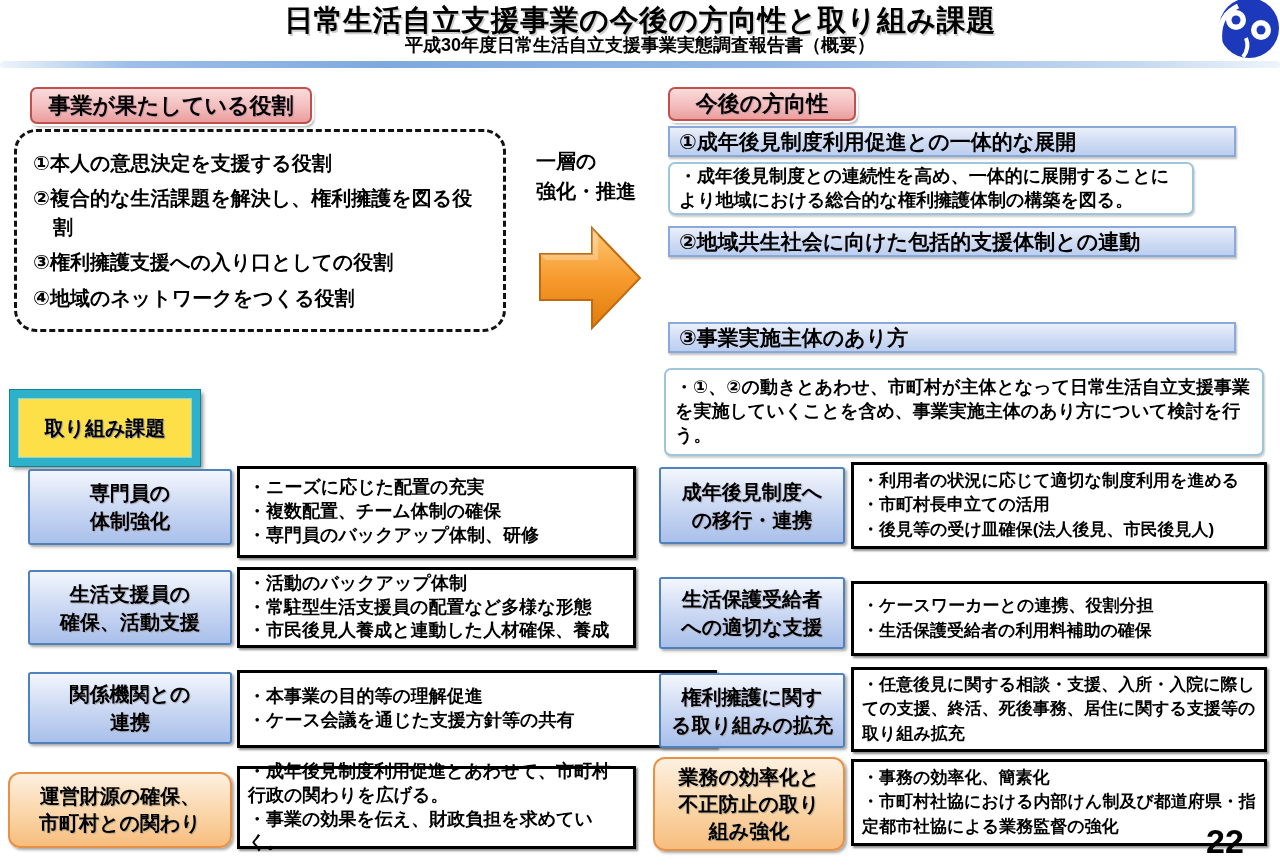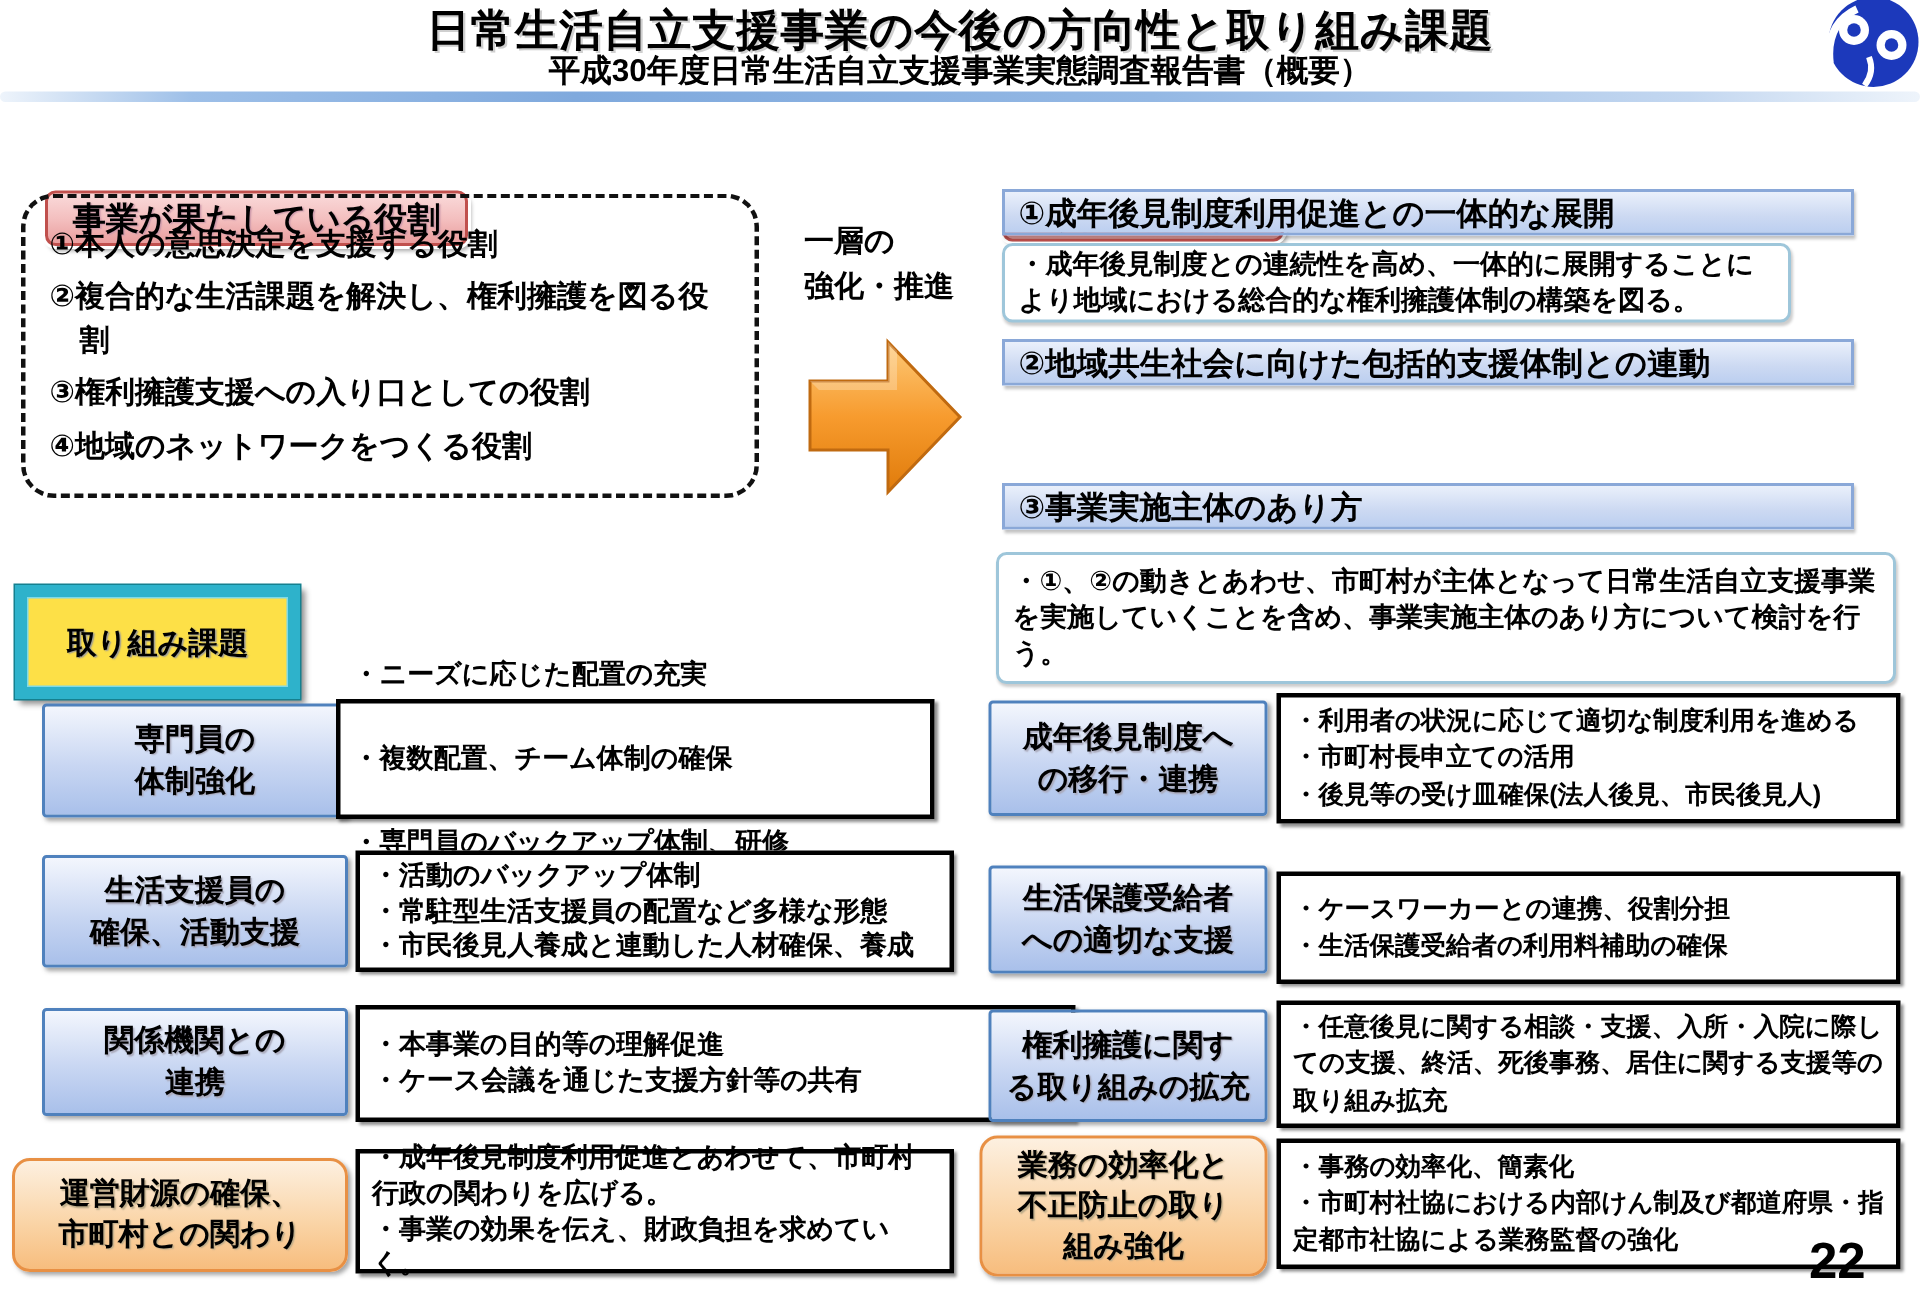--- a/index.html
+++ b/index.html
@@ -5,30 +5,30 @@
   * { margin:0; padding:0; box-sizing:border-box; }
   html,body { width:1280px; height:866px; background:#fff; }
   body { font-family:"Liberation Sans","DejaVu Sans",sans-serif; color:#000; }
   #slide { position:relative; width:1280px; height:866px; background:#fff; overflow:hidden; }
 
   .abs { position:absolute; }
 
   
   .title { left:0; top:1px; width:1280px; text-align:center; font-size:29px; font-weight:bold;
            text-shadow:1.5px 1.5px 0 #cfcfcf; letter-spacing:0.5px; }
-  .subtitle { left:0; top:33px; width:1280px; text-align:center; font-size:21px; font-weight:bold; }
+  .subtitle { left:0; top:33px; width:1280px; text-align:center; font-size:18px; font-weight:bold; }
   .divider { left:0; top:61px; width:1280px; height:7px; border-radius:4px;
              background:linear-gradient(to right,#eef4fb 0%,#9dbfe8 10%,#7fa9dd 30%,#94b8e4 60%,#c3d7f0 88%,#eef4fb 100%); }
 
   
   .pink-head { display:flex; align-items:center; justify-content:center;
                background:linear-gradient(#fadada,#f3bdbd 55%,#ea9e9e);
                border:2px solid #c0504d; border-radius:7px;
                font-size:22px; font-weight:bold; text-shadow:1px 1px 1px #c9a;
-               box-shadow:0 0 0 2px #fff, 2px 3px 3px rgba(0,0,0,0.35);margin-top:40px; }
+               box-shadow:0 0 0 2px #fff, 2px 3px 3px rgba(0,0,0,0.35); }
 
   
   .dashed-box { left:14px; top:129px; width:492px; height:203px;
                 border:3.5px dashed #111; border-radius:22px; padding:13px 16px;
                 display:flex; flex-direction:column; justify-content:space-around; }
   .role { font-size:20px; font-weight:600; line-height:1.42; padding-left:1em; text-indent:-1em; }
 
   .arrow-label { left:536px; top:146px; width:130px; font-size:20px; font-weight:bold;
                  line-height:1.5; white-space:pre-line; }
 
@@ -120,21 +120,21 @@
 
   <div class="abs blue-title" style="left:668px; top:226px; width:568px; height:31px;">②地域共生社会に向けた包括的支援体制との連動</div>
 
   <div class="abs blue-title" style="left:668px; top:322px; width:568px; height:31px;">③事業実施主体のあり方</div>
   <div class="abs white-body" style="left:664px; top:368px; width:600px; height:88px;">・①、②の動きとあわせ、市町村が主体となって日常生活自立支援事業を実施していくことを含め、事業実施主体のあり方について検討を行う。</div>
 
   <div class="abs teal-frame">取り組み課題</div>
 
   <div class="abs label-blue" style="left:28px; top:469px; width:204px; height:76px;">専門員の
 体制強化</div>
-  <div class="abs black-box" style="left:224px; top:466px; width:399px; height:80px;gap:32px;">
+  <div class="abs black-box" style="left:237px; top:466px; width:399px; height:92px;">
     <div class="bullet">・ニーズに応じた配置の充実</div>
     <div class="bullet">・複数配置、チーム体制の確保</div>
     <div class="bullet">・専門員のバックアップ体制、研修</div>
   </div>
 
   <div class="abs label-blue" style="left:28px; top:570px; width:204px; height:75px;">生活支援員の
 確保、活動支援</div>
   <div class="abs black-box" style="left:237px; top:567px; width:399px; height:81px;">
     <div class="bullet">・活動のバックアップ体制</div>
     <div class="bullet">・常駐型生活支援員の配置など多様な形態</div>

